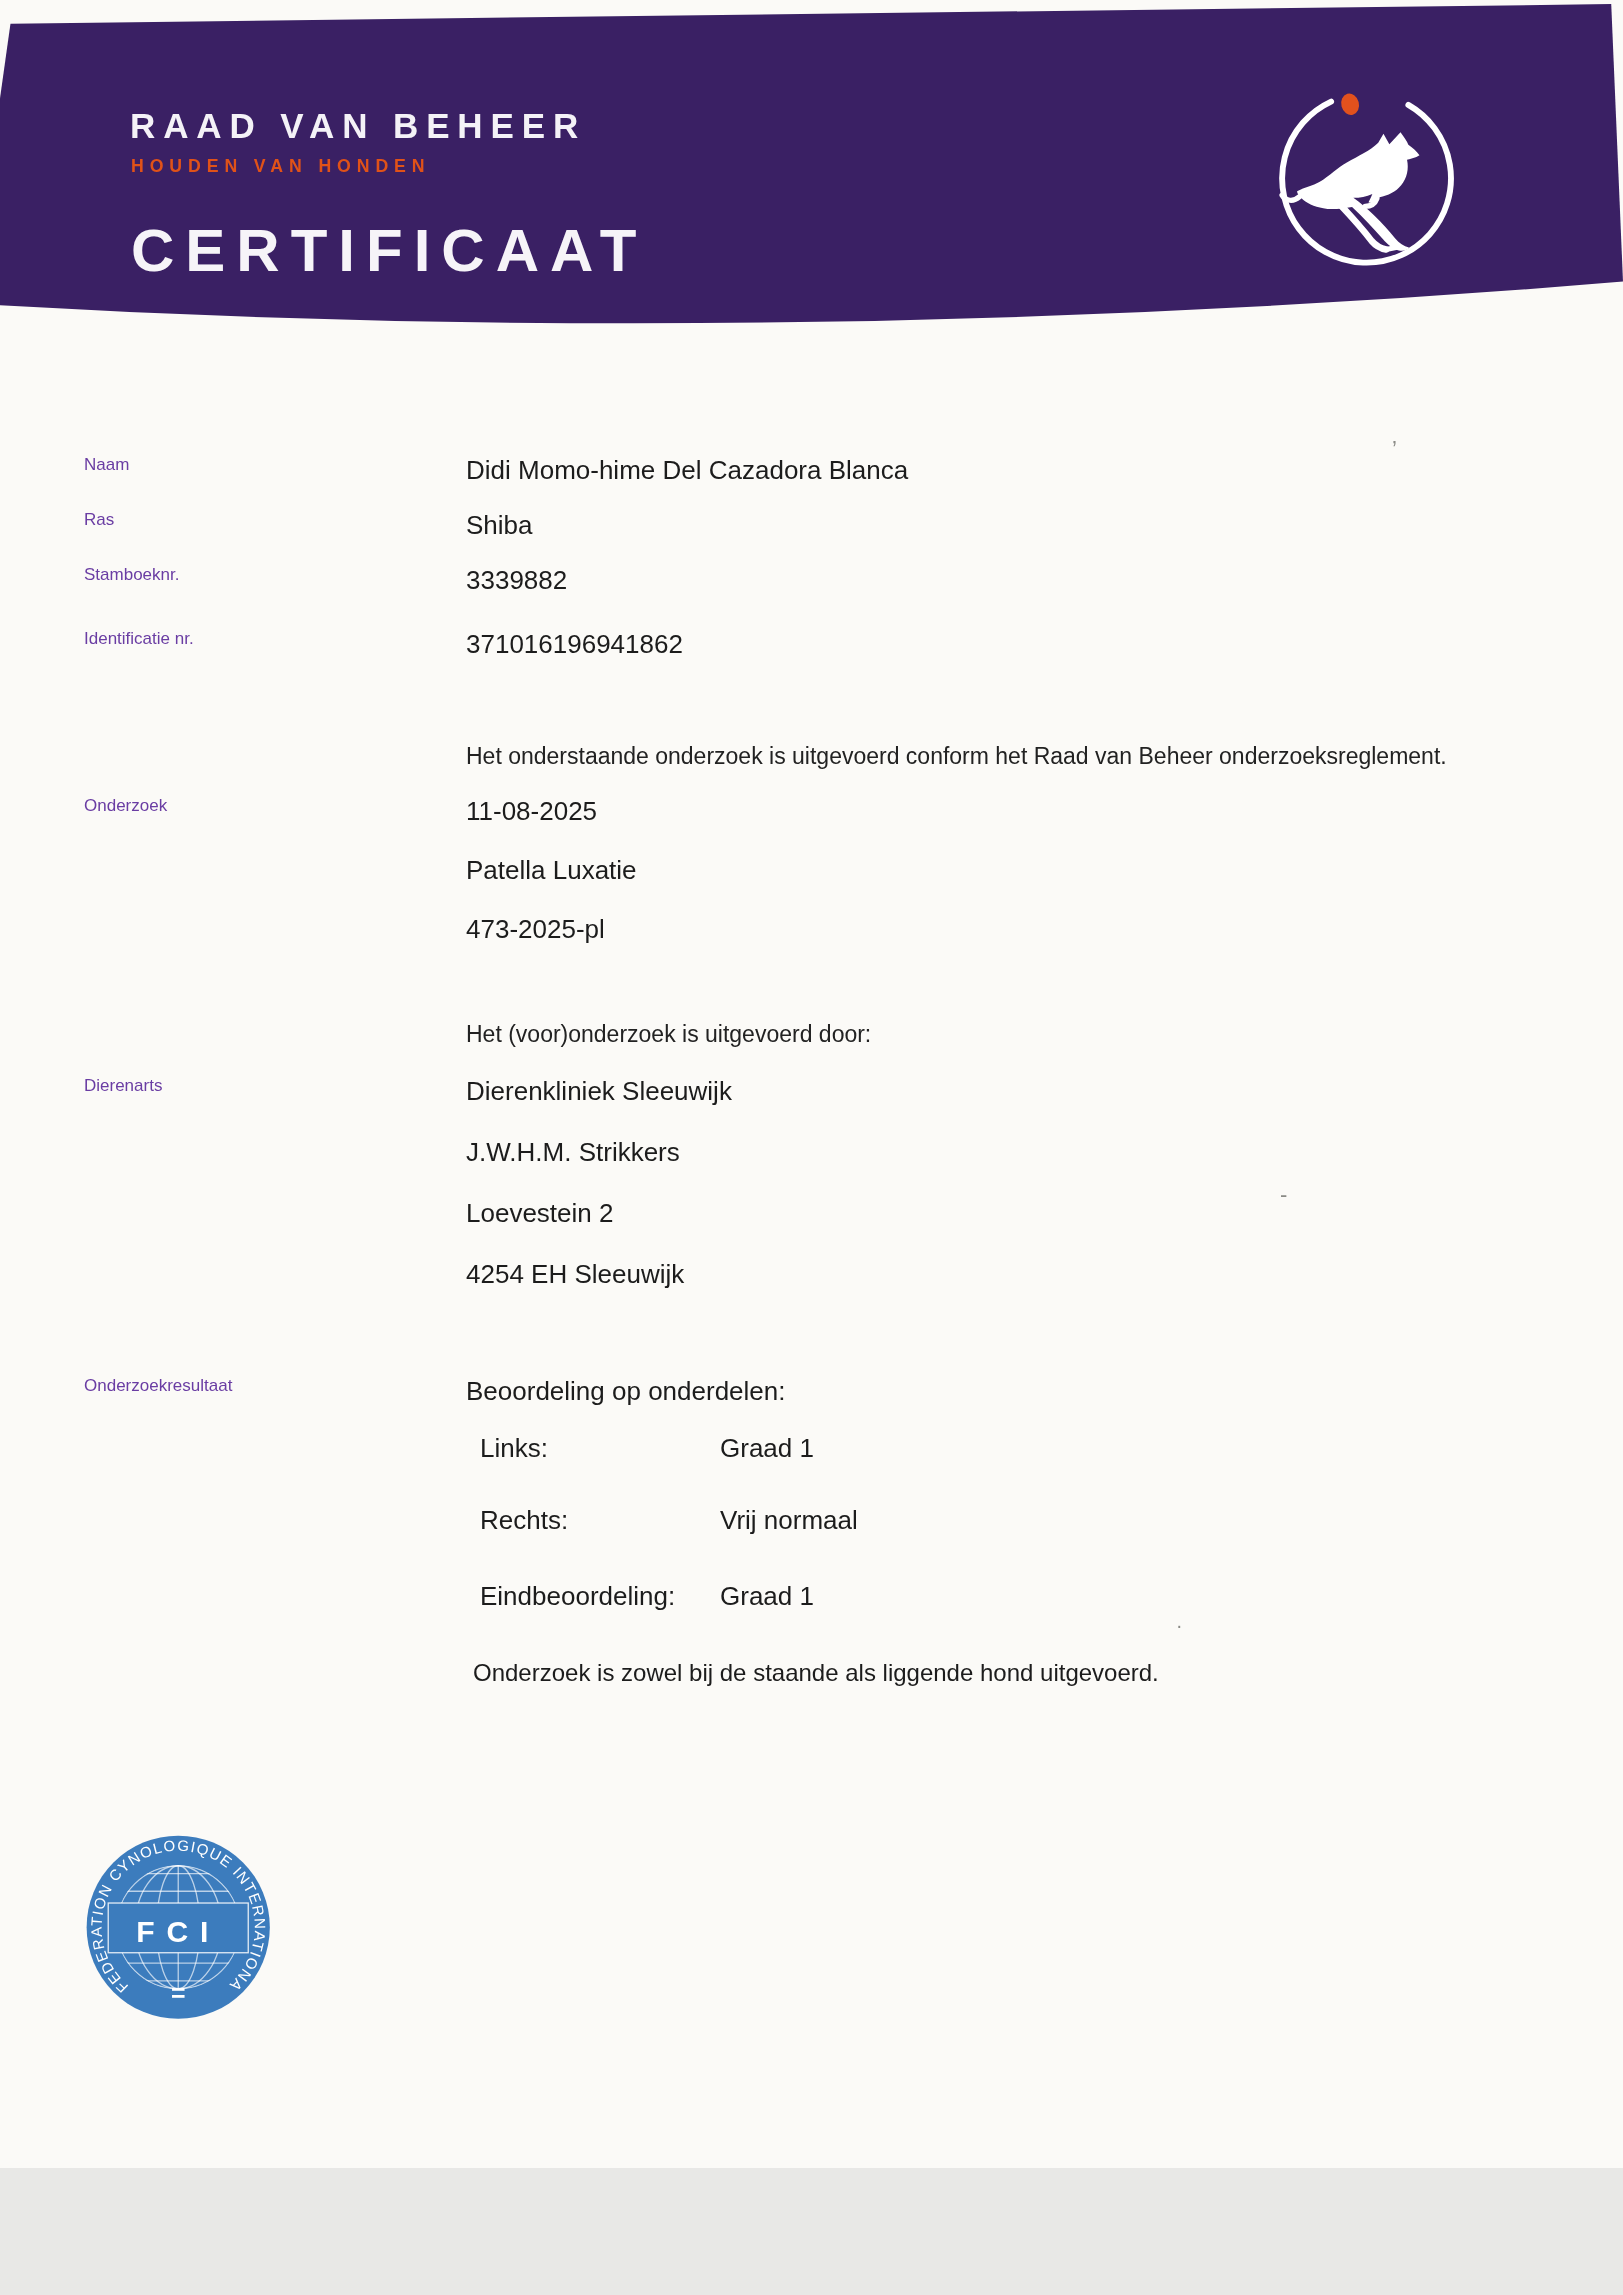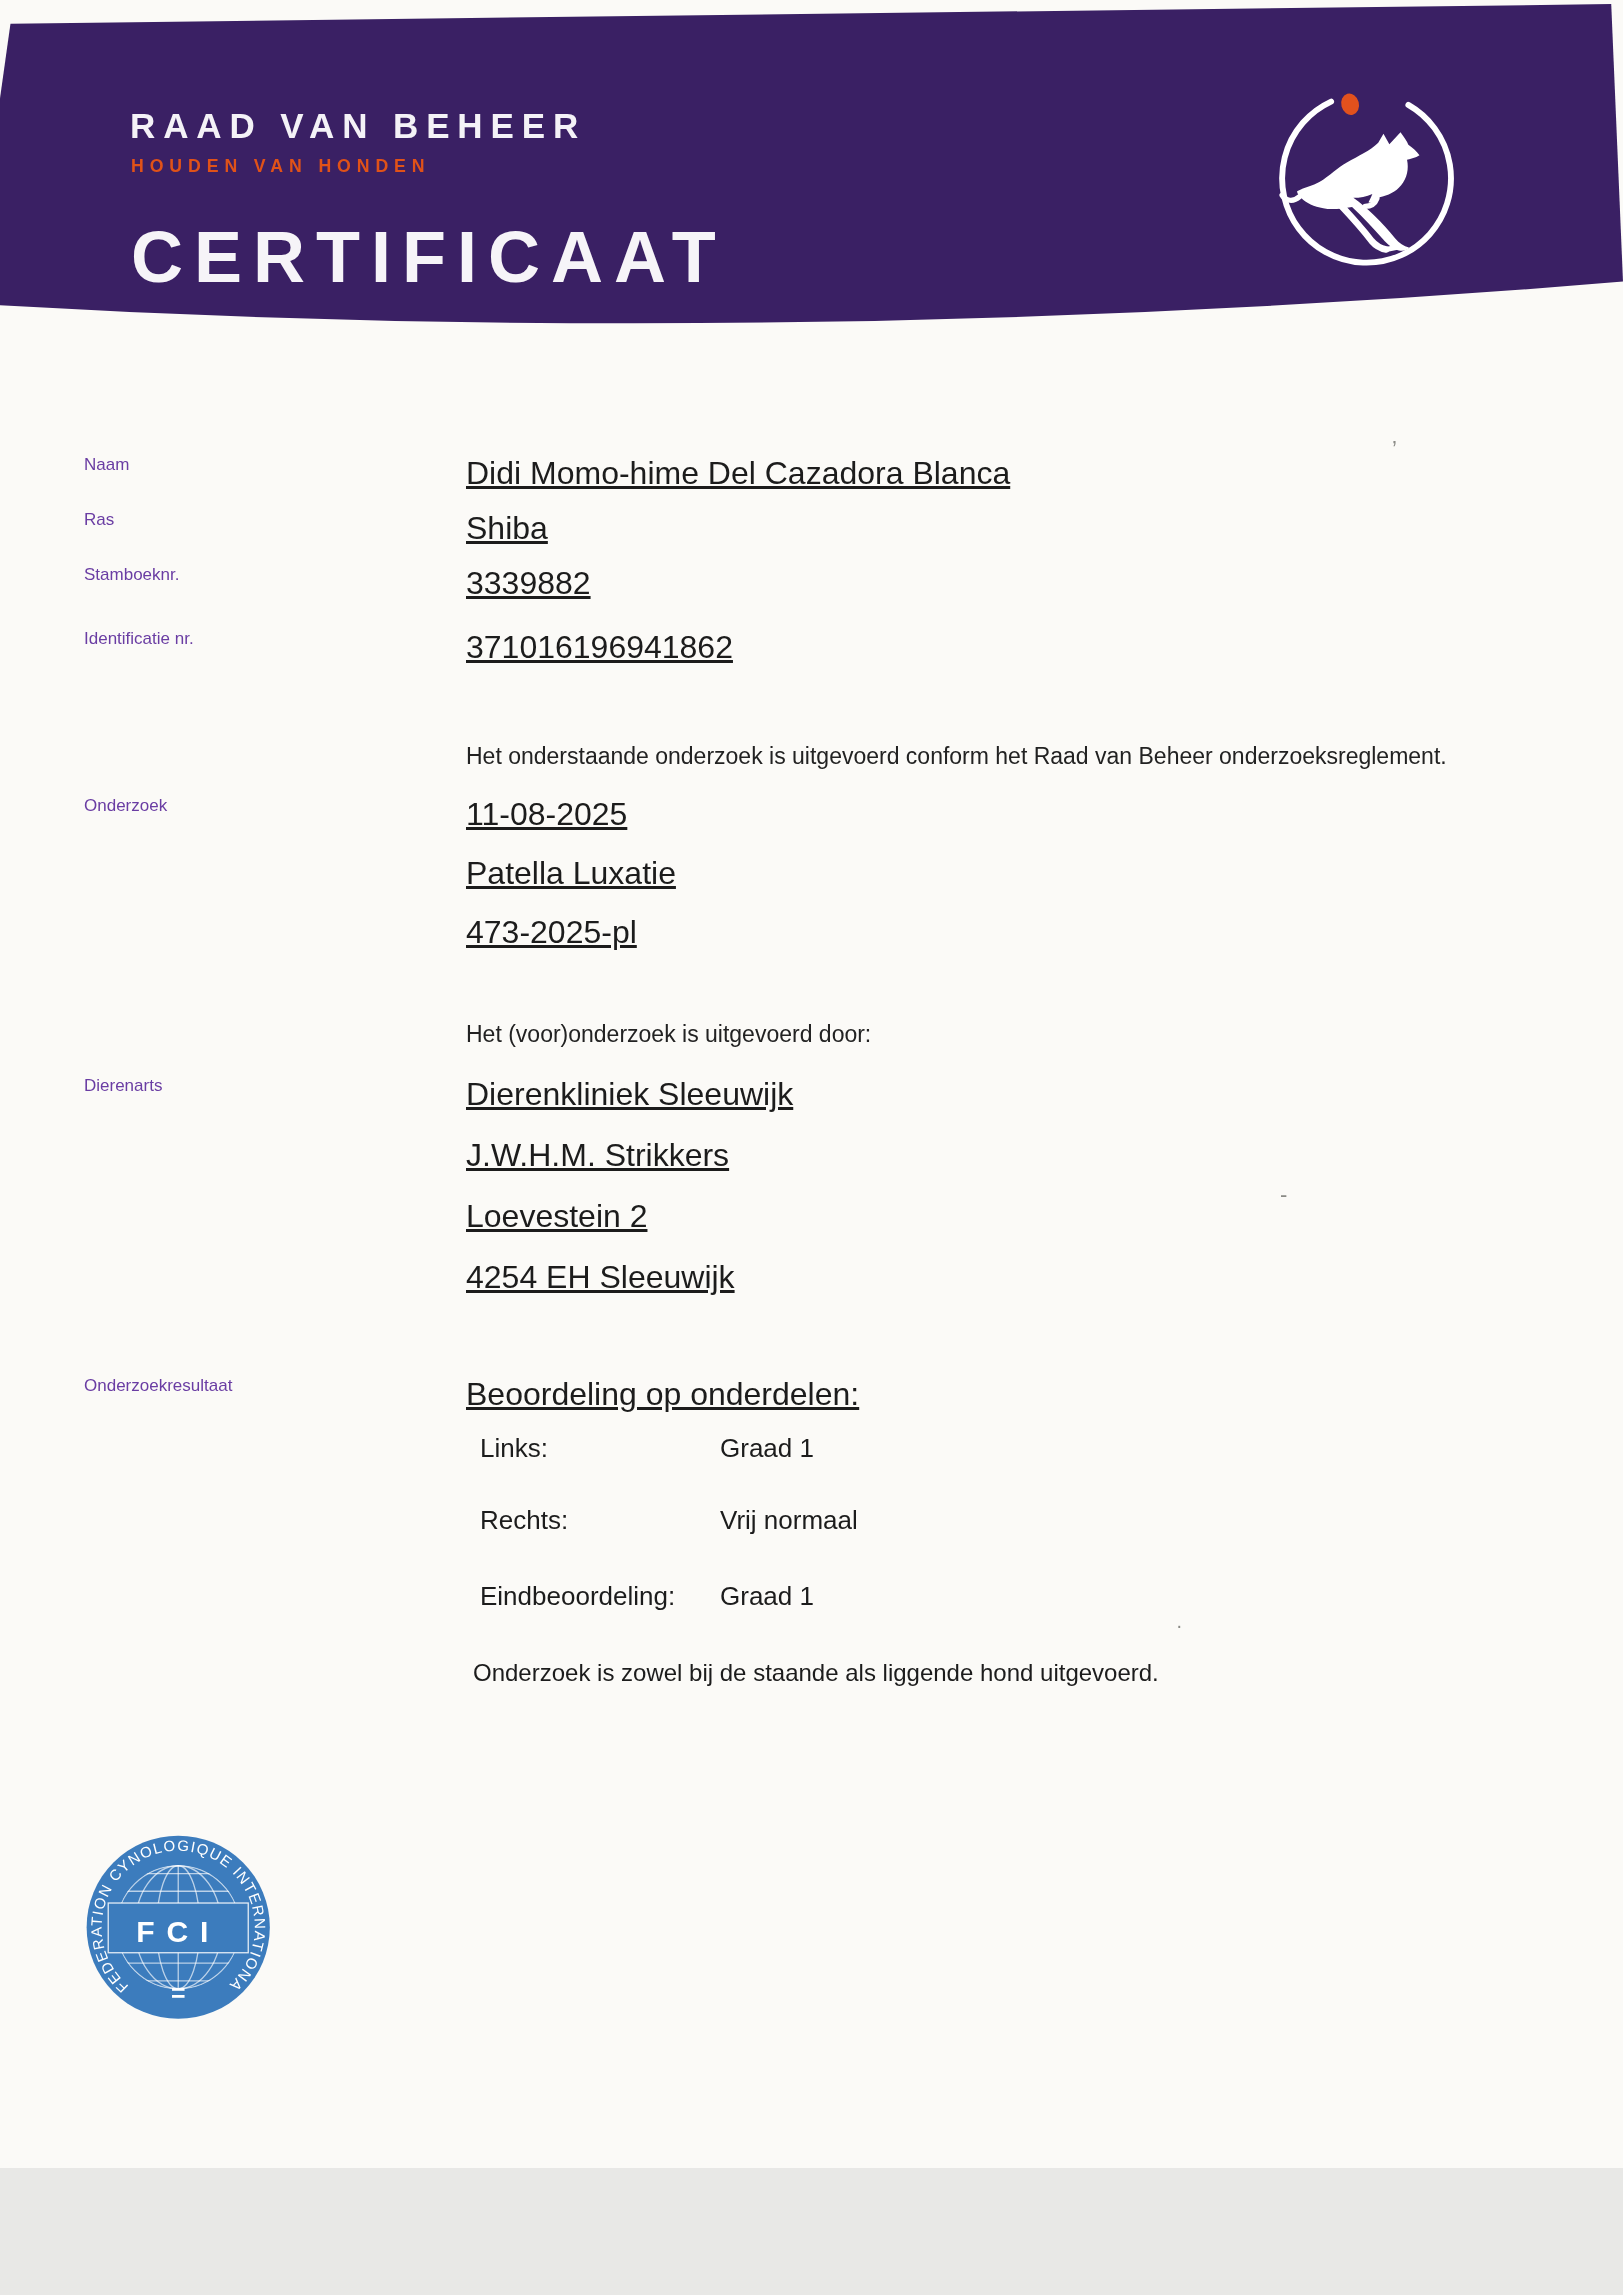--- a/index.html
+++ b/index.html
@@ -19,26 +19,26 @@
     font-size:35px;font-weight:bold;letter-spacing:7.9px;
     color:#f4f2f7;
   }
   .tagline{
     left:131px;top:157px;
     font-size:17.7px;font-weight:bold;letter-spacing:5.9px;
     color:#e05218;
   }
   .cert-title{
     left:131px;top:219px;
-    font-size:72px;font-weight:bold;letter-spacing:11px;
+    font-size:60px;font-weight:bold;letter-spacing:11px;
     color:#f6f4f8;
   }
   
   .lbl{color:#6a3da3;font-size:17px;left:84px;}
-  .val{font-size:32px;left:466px;text-decoration:underline;}
+  .val{font-size:26px;left:466px;}
   .small{font-size:23px;left:466px;color:#222;}
   .key{font-size:26px;left:480px;}
   .kv{font-size:26px;left:720px;}
   .note{font-size:24px;left:473px;}
   .artifact{color:#8a8a86;}
   .bottom-line{
     position:absolute;left:0;top:2286px;width:1623px;height:2.6px;
     background:linear-gradient(to right,#97927a 0%,#8d8c88 45%,#8d8c88 100%);
   }
   .bottom-tint{

